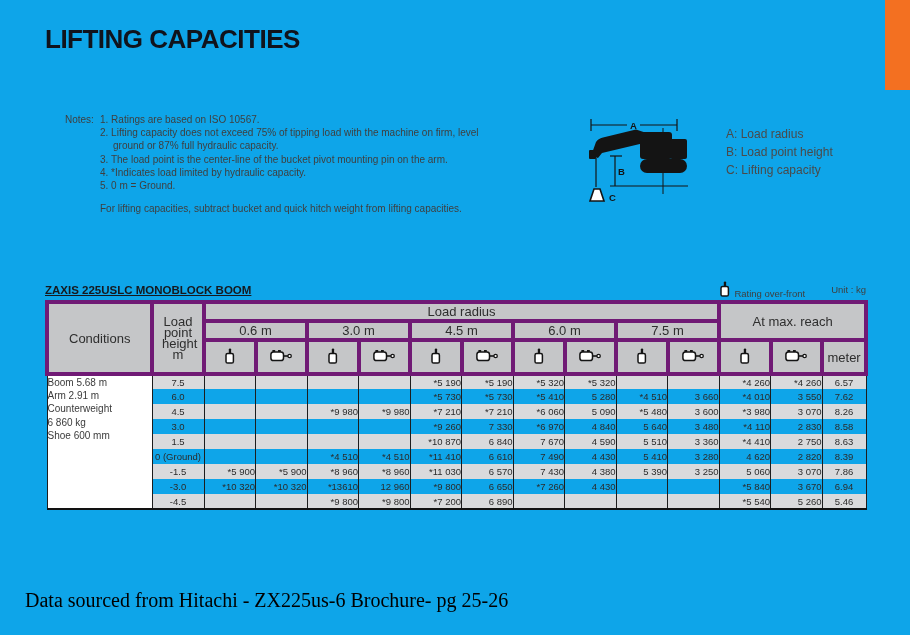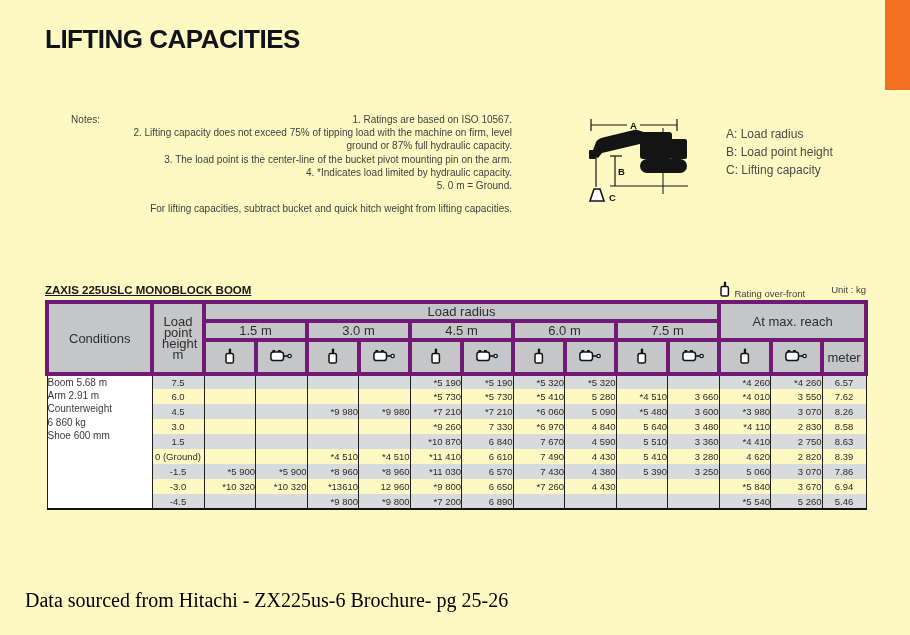--- a/index.html
+++ b/index.html
@@ -1,28 +1,28 @@
 <!DOCTYPE html>
 <html><head>
 <meta charset="utf-8">
 <style>
   * { margin:0; padding:0; box-sizing:border-box; }
   html,body { background:#fff; }
   .page {
-    position:relative; width:910px; height:635px; background:#fef9c3;
+    position:relative; width:910px; height:635px; background:#0ea5e9;
     font-family:"Liberation Sans","DejaVu Sans",sans-serif; color:#2b2b2b; overflow:hidden;
   }
   .orange-tab { position:absolute; top:0; right:0; width:25px; height:90px; }
   .page-title {
     position:absolute; left:45px; top:24px; font-size:26px; font-weight:bold;
     letter-spacing:-0.5px; color:#10131c;
   }
   
   .notes { position:absolute; left:65px; top:113px; width:470px; font-size:10px; color:#3f3f3f; }
-  .notes-flex { display:flex;text-align:right; }
+  .notes-flex { display:flex; }
   .notes-label { width:35px; flex:0 0 35px; line-height:13.2px; }
   .notes-body { width:412px; }
   .notes-list { list-style:none; }
   .notes-list li { line-height:13.2px; padding-left:13px; text-indent:-13px; }
   .notes-footnote { margin-top:10px; line-height:13px; }
   
   .diagram { position:absolute; left:584px; top:112px; width:126px; height:96px; }
   .diagram-legend { position:absolute; left:726px; top:125px; font-size:12px; line-height:18px; color:#4a4a4a; }
   
   .table-wrap { position:absolute; left:45px; top:283px; width:821px; }
@@ -148,21 +148,21 @@
         <col style="width:44px">
       </colgroup>
       <thead>
         <tr>
           <th rowspan="3" class="cond-h">Conditions</th>
           <th rowspan="3" class="lph-h">Load point height m</th>
           <th colspan="10" class="radius-top">Load radius</th>
           <th colspan="3" rowspan="2">At max. reach</th>
         </tr>
         <tr id="distances-row">
-            <th colspan="2" class="dist-h">1.5 m</th>
+            <th colspan="2" class="dist-h">0.6 m</th>
             <th colspan="2" class="dist-h">3.0 m</th>
             <th colspan="2" class="dist-h">4.5 m</th>
             <th colspan="2" class="dist-h">6.0 m</th>
             <th colspan="2" class="dist-h">7.5 m</th>
           </tr>
         <tr id="icons-row">
             <th class="icon-h"><svg width="11" height="16" viewBox="0 0 11 16">
                 <circle cx="6" cy="1.6" r="1.2" fill="#141414"></circle>
                 <rect x="4.8" y="2" width="2.3" height="4" fill="#141414"></rect>
                 <rect x="2" y="5.6" width="7.4" height="9.4" rx="1.6" fill="#fff" stroke="#141414" stroke-width="1.5"></rect>

